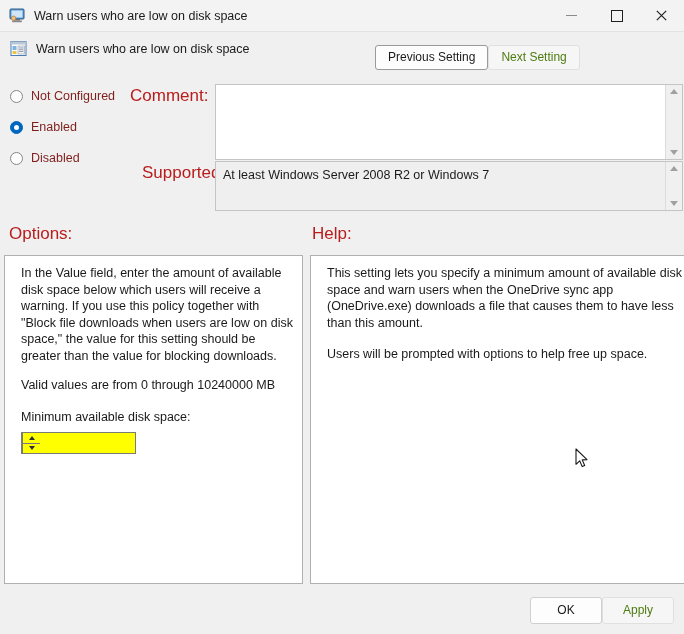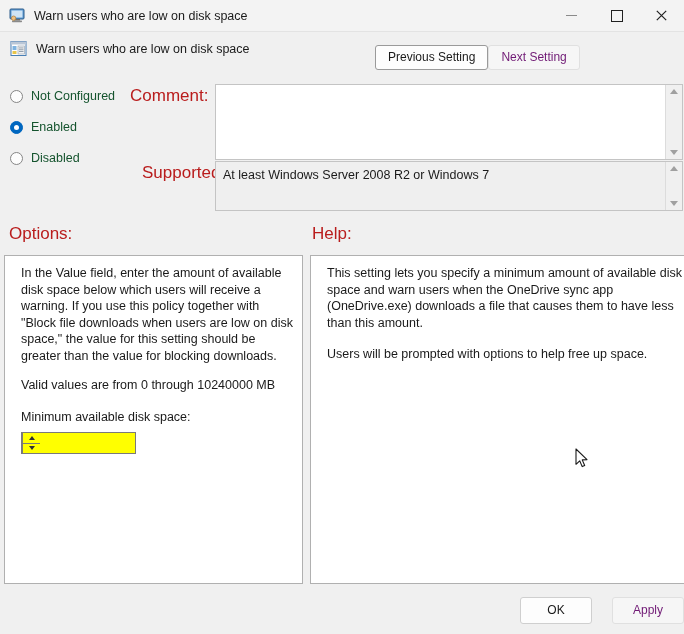--- a/index.html
+++ b/index.html
@@ -101,21 +101,21 @@
     border: 1px solid #cfcfcf;
     border-radius: 3px;
     color: #1a1a1a;
     line-height: 23px;
     text-align: center;
     box-sizing: border-box;
     white-space: nowrap;
   }
   .btn.strong { border-color: #9a9a9a; }
   .btn.disabled {
-    color: #701a75;
+    color: #4d7c0f;
     background: #f6f6f6;
     border-color: #e0e0e0;
   }
   .btn.default-focus {
     border: 2px solid #0067c0;
     line-height: 21px;
   }
 
   
   .radios {
@@ -150,21 +150,21 @@
     content: "";
     position: absolute;
     left: 50%;
     top: 50%;
     width: 5px;
     height: 5px;
     margin: -2.5px 0 0 -2.5px;
     border-radius: 50%;
     background: #fff;
   }
-  .radio-label { font-size: 12.5px; color: #14532d; }
+  .radio-label { font-size: 12.5px; color: #7f1d1d; }
 
   
   .field-label {
     position: absolute;
     font-size: 17px;
     color: #b91c1c;
   }
   .lbl-comment { left: 130px; top: 86px; }
   .lbl-supported { left: 142px; top: 163px; }
 
@@ -293,24 +293,24 @@
   .sp-tri-down {
     width: 0; height: 0;
     border-left: 3.5px solid transparent;
     border-right: 3.5px solid transparent;
     border-top: 4px solid #303030;
   }
 
   
   .bottom-buttons {
     position: absolute;
-    right: 0;
+    right: 10px;
     top: 597px;
     display: flex;
-    gap: 20px;
+    gap: 0;
   }
   .bottom-buttons .btn {
     width: 72px;
     height: 27px;
     line-height: 25px;
     padding: 0;
   }
   .bottom-buttons .btn.default-focus { line-height: 23px; }
 
   

